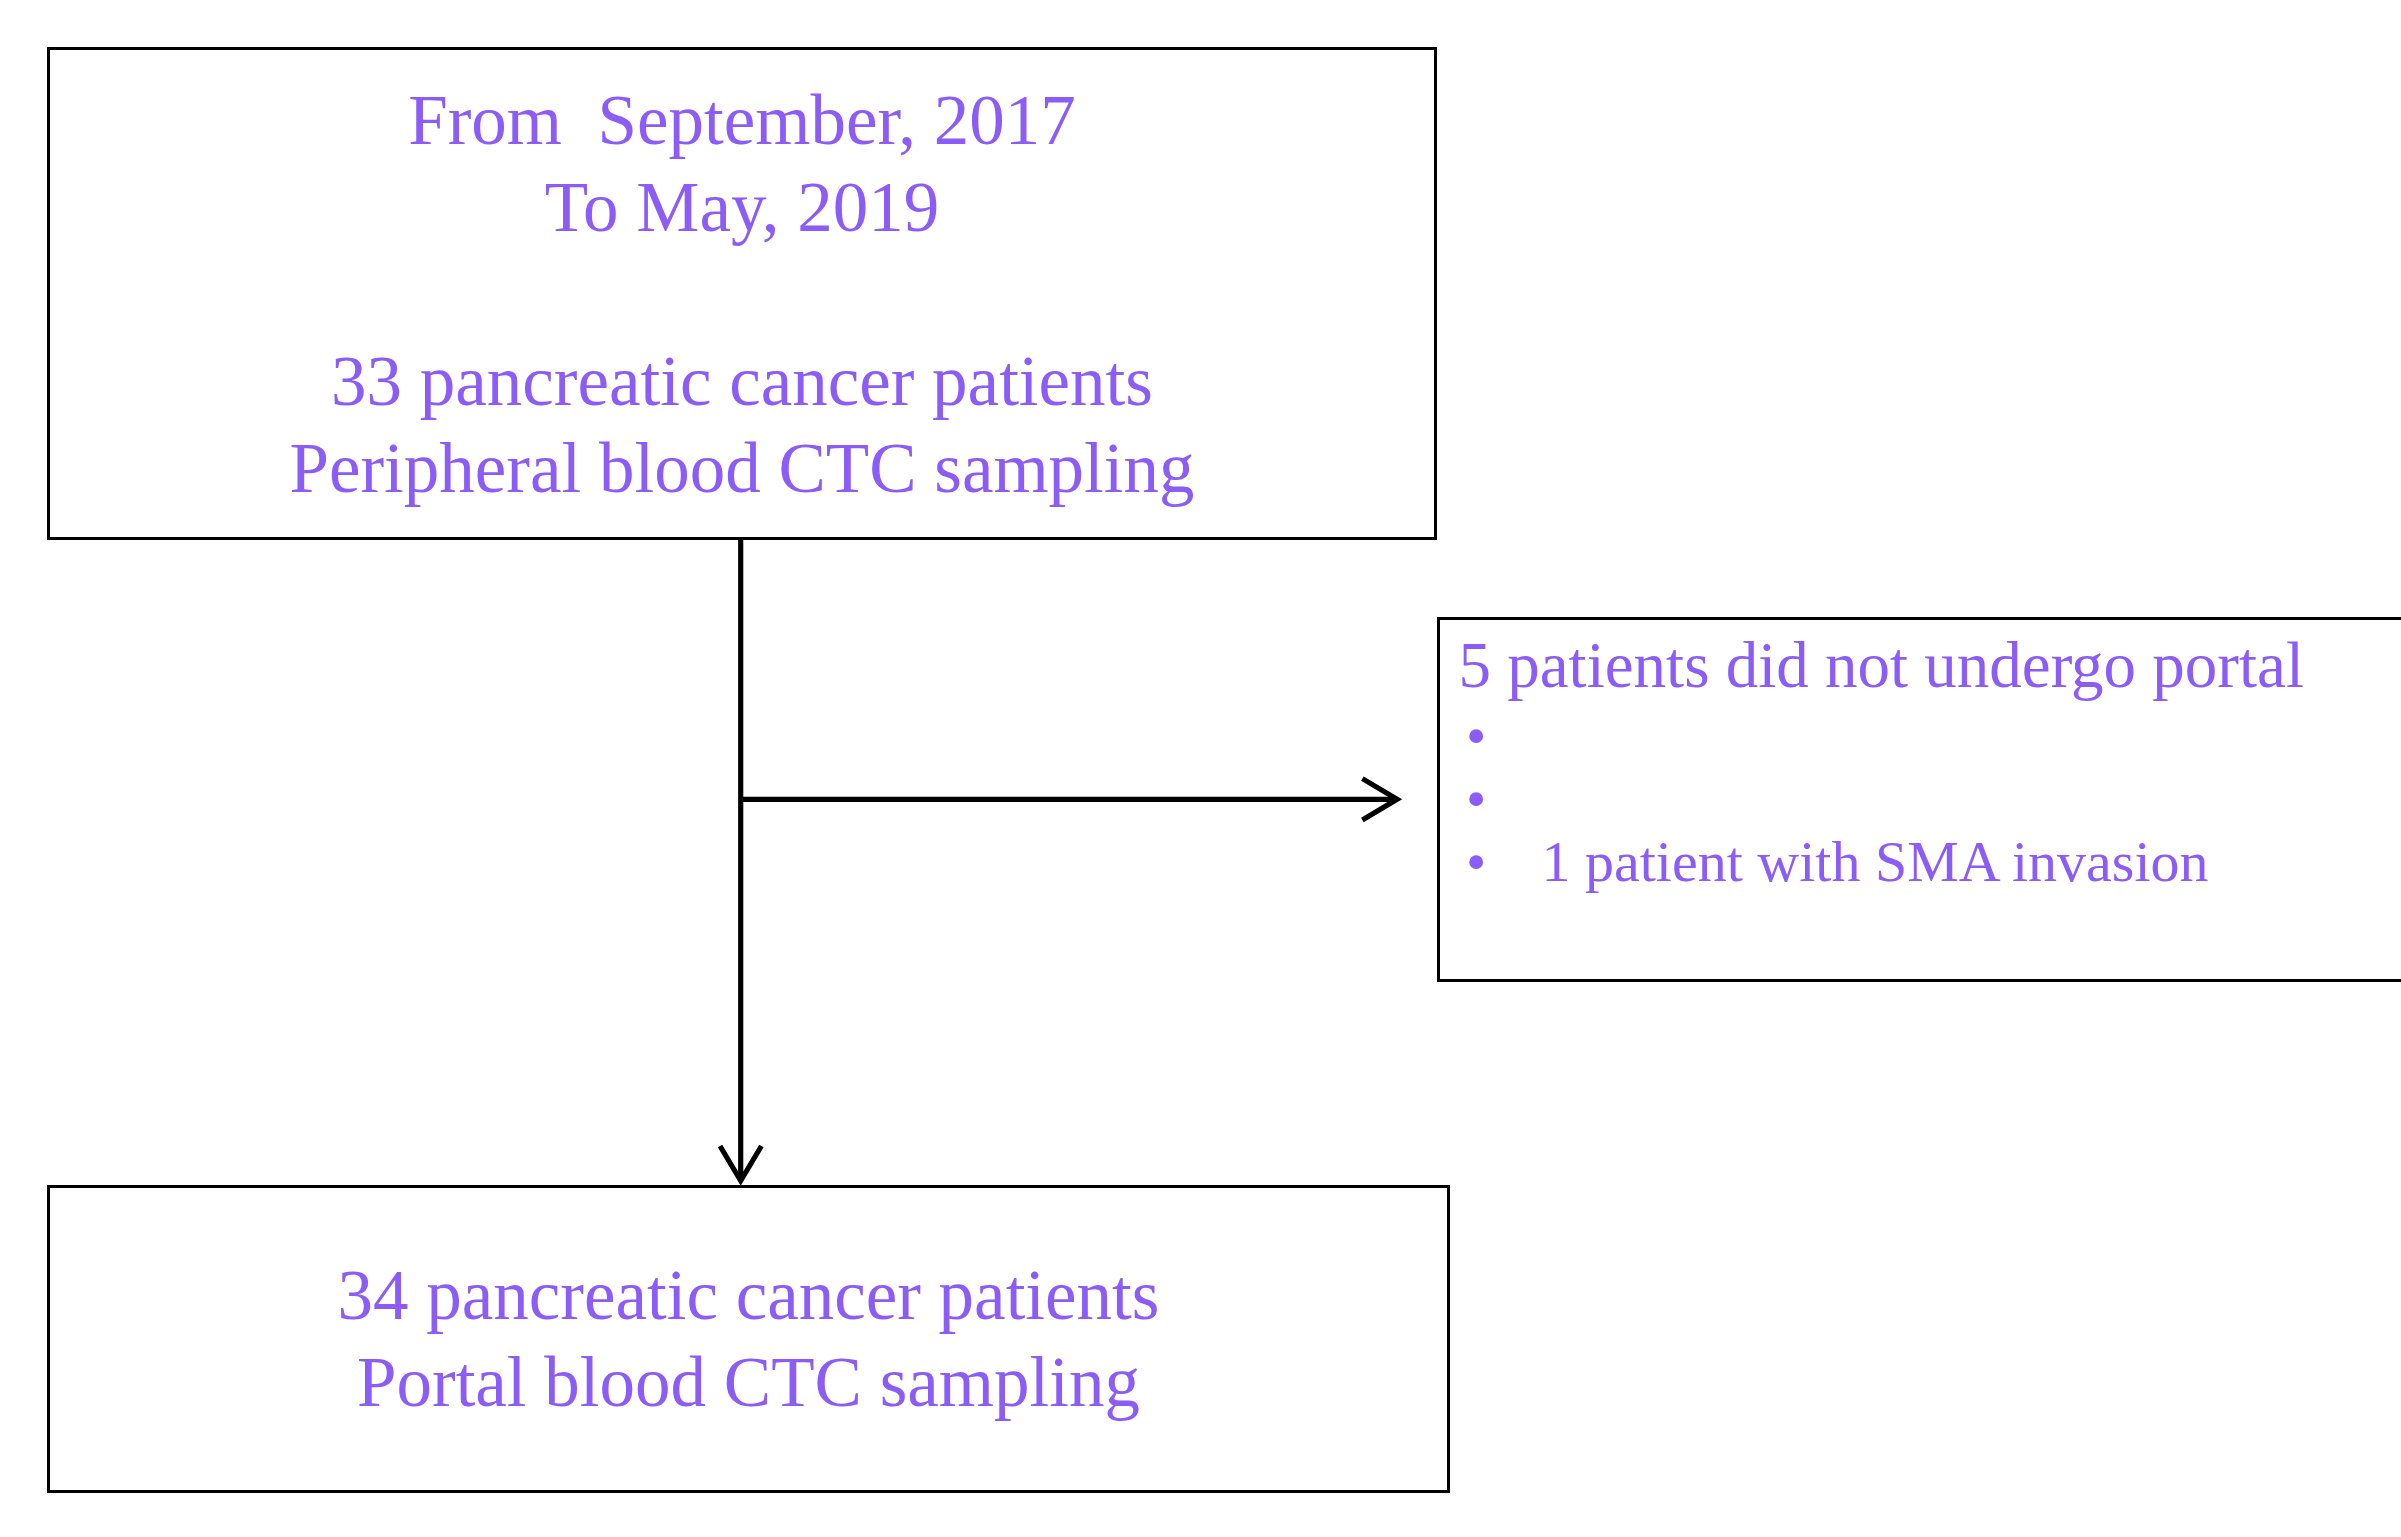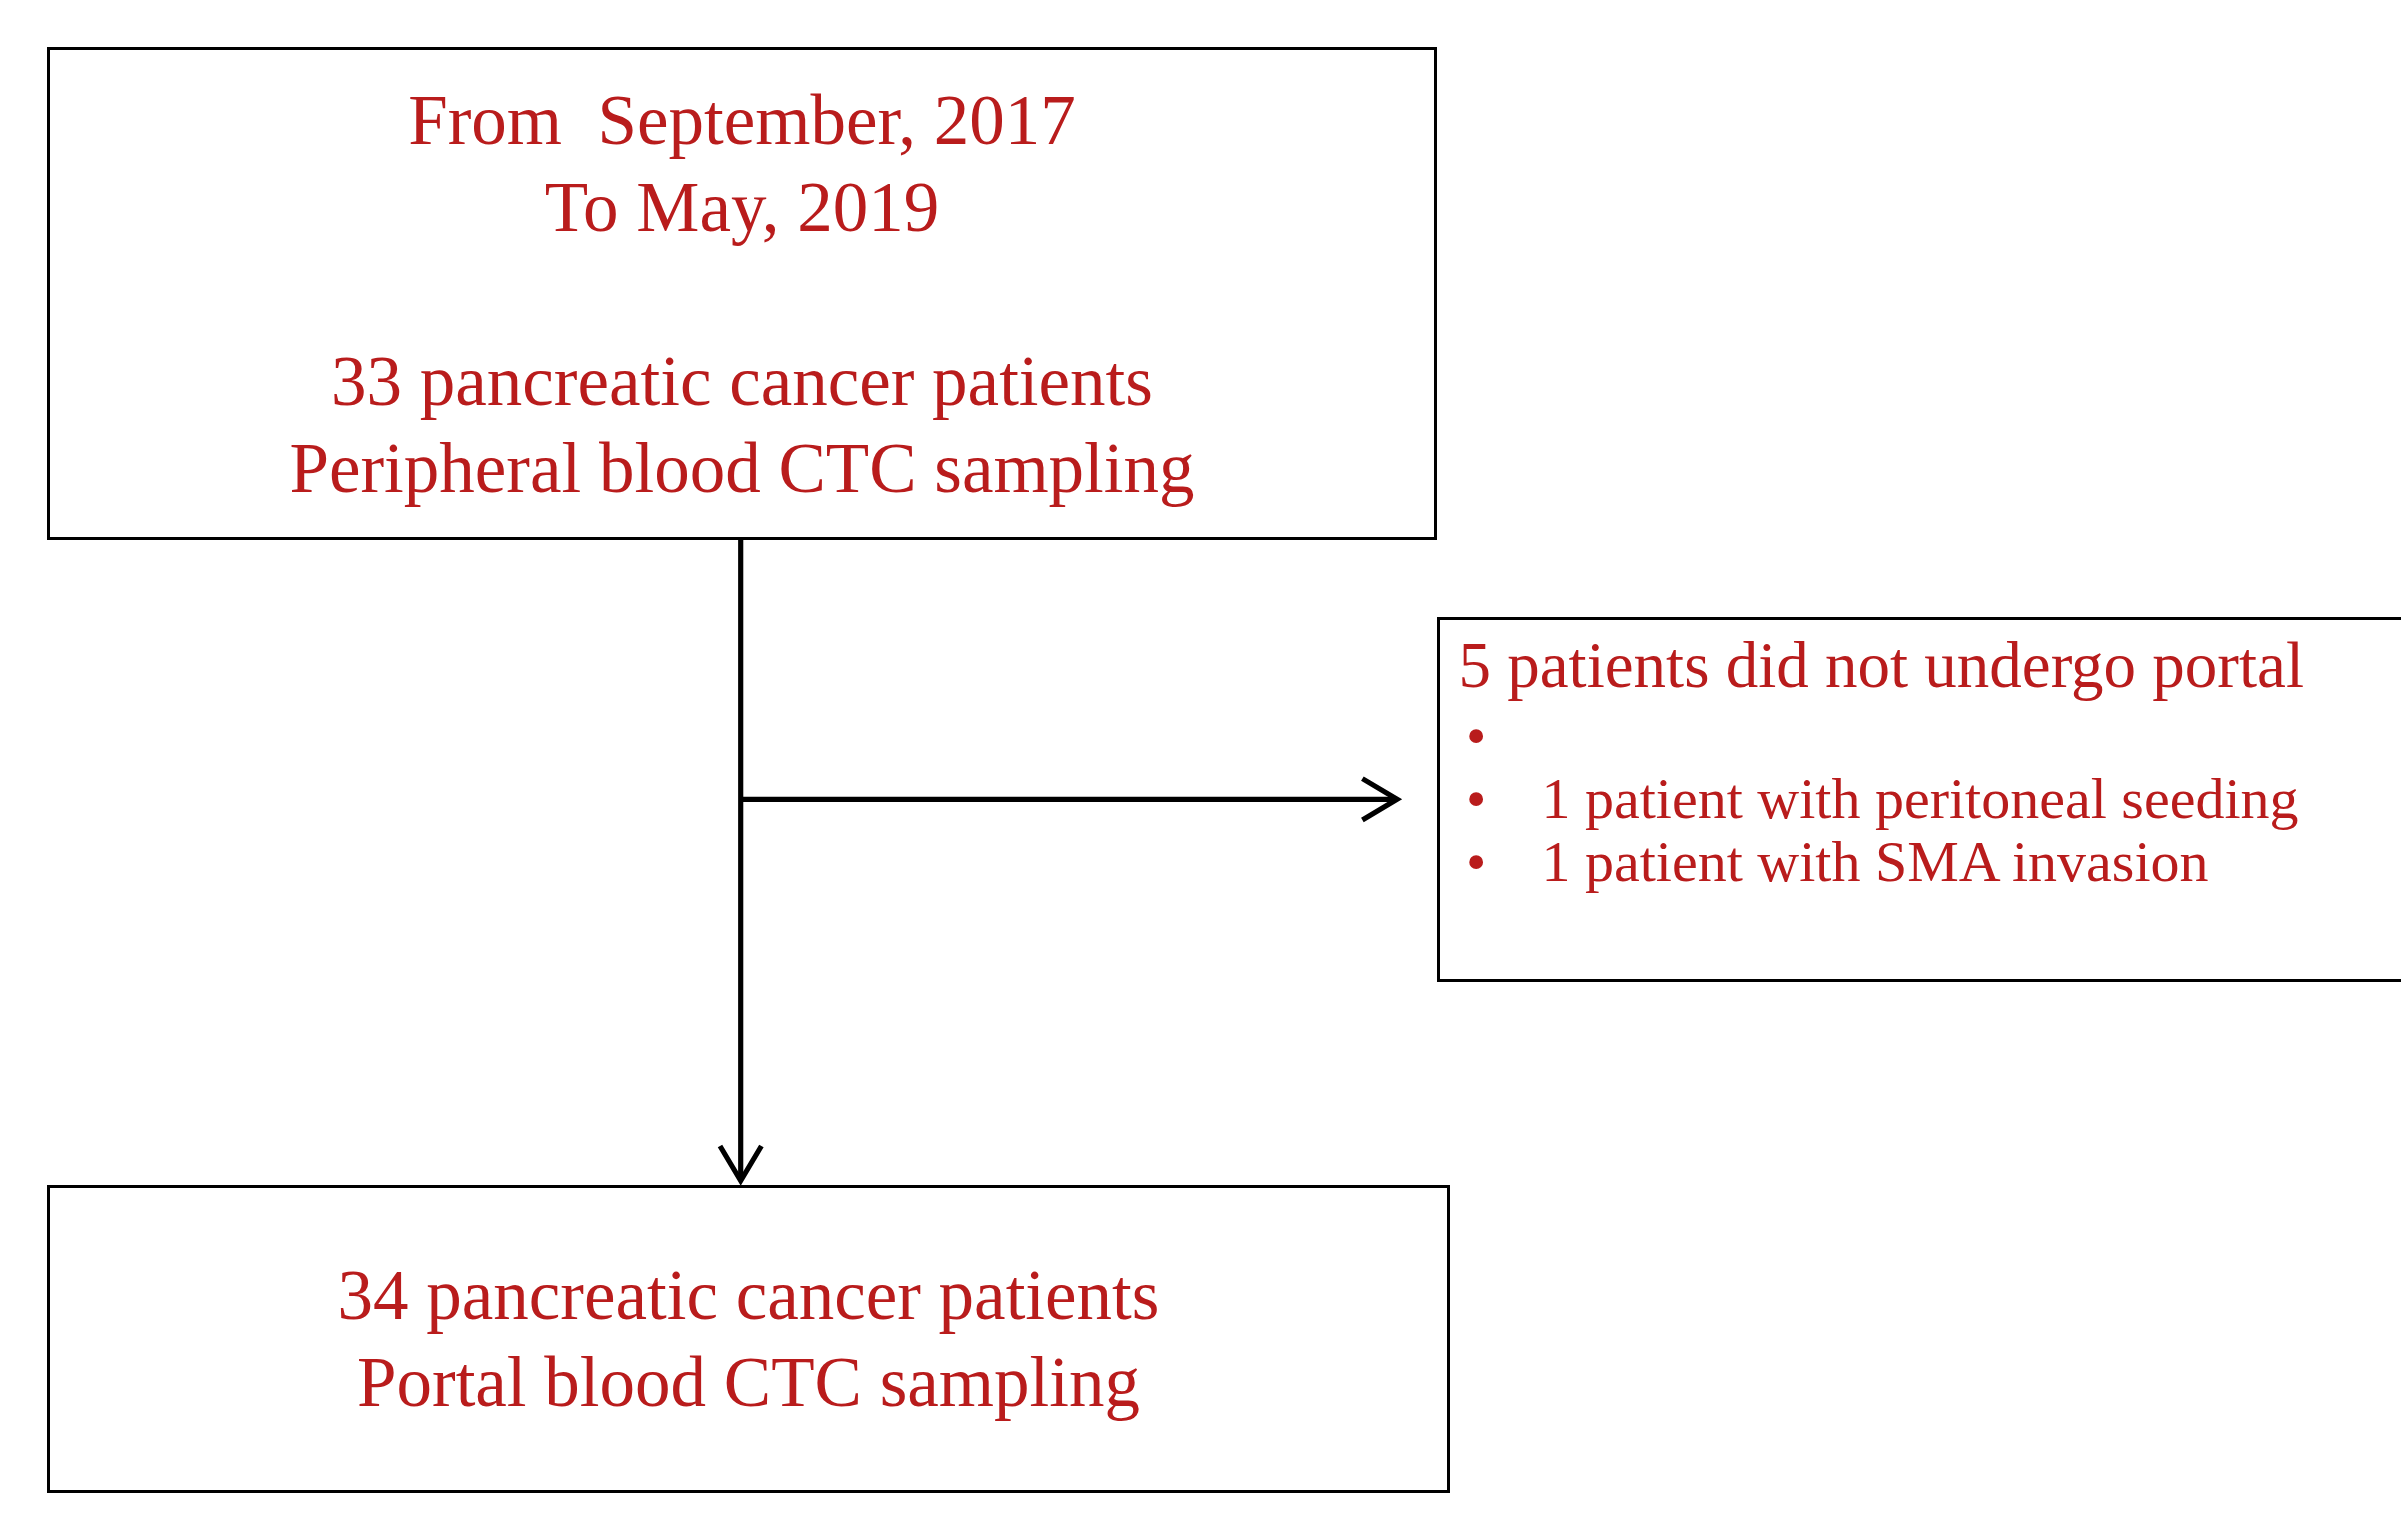--- a/index.html
+++ b/index.html
@@ -1,21 +1,21 @@
 <!DOCTYPE html>
 <html style="font-size:12px"><head>
 <meta charset="utf-8">
 <style>
   html, body { margin: 0; padding: 0; background: #ffffff; }
   #canvas {
     position: relative;
     width: 2401px;
     height: 1538px;
     background: #ffffff;
-    color: #b91c1c;
+    color: #8b5cf6;
     font-family: "Liberation Serif", "DejaVu Serif", serif;
     overflow: hidden;
   }
   .box {
     position: absolute;
     box-sizing: border-box;
     border: 3.7px solid #000000;
     background: #ffffff;
   }
   .line { white-space: pre-wrap; }
@@ -84,21 +84,20 @@
     <div class="line bold">Peripheral blood CTC sampling</div>
   </div>
 
   <div class="box" id="side-box">
     <div class="heading-line">5 patients did not undergo portal</div>
     <div class="bullet">
       <span class="dot">•</span>
     </div>
     <div class="bullet">
       <span class="dot">•</span>
-      <span class="btext">1 patient with peritoneal seeding</span>
     </div>
     <div class="bullet">
       <span class="dot">•</span>
       <span class="btext">1 patient with SMA invasion</span>
     </div>
   </div>
 
   <div class="box" id="bottom-box">
     <div class="line"><span class="bold">34</span><span> pancreatic cancer patients</span></div>
     <div class="line bold">Portal blood CTC sampling</div>

